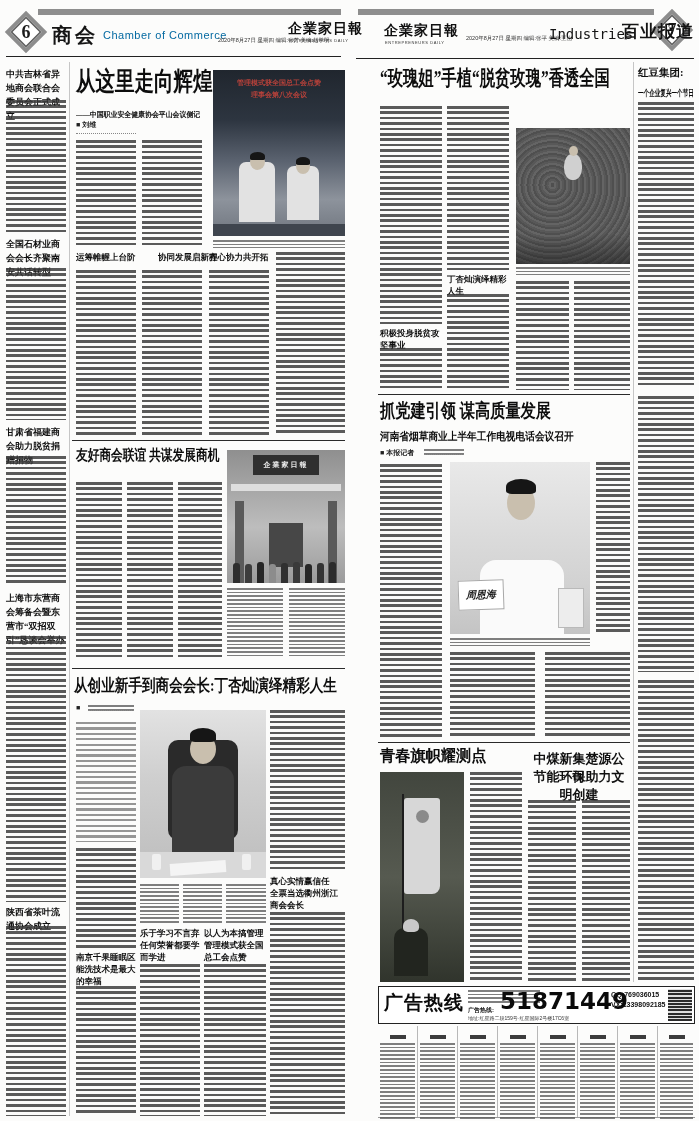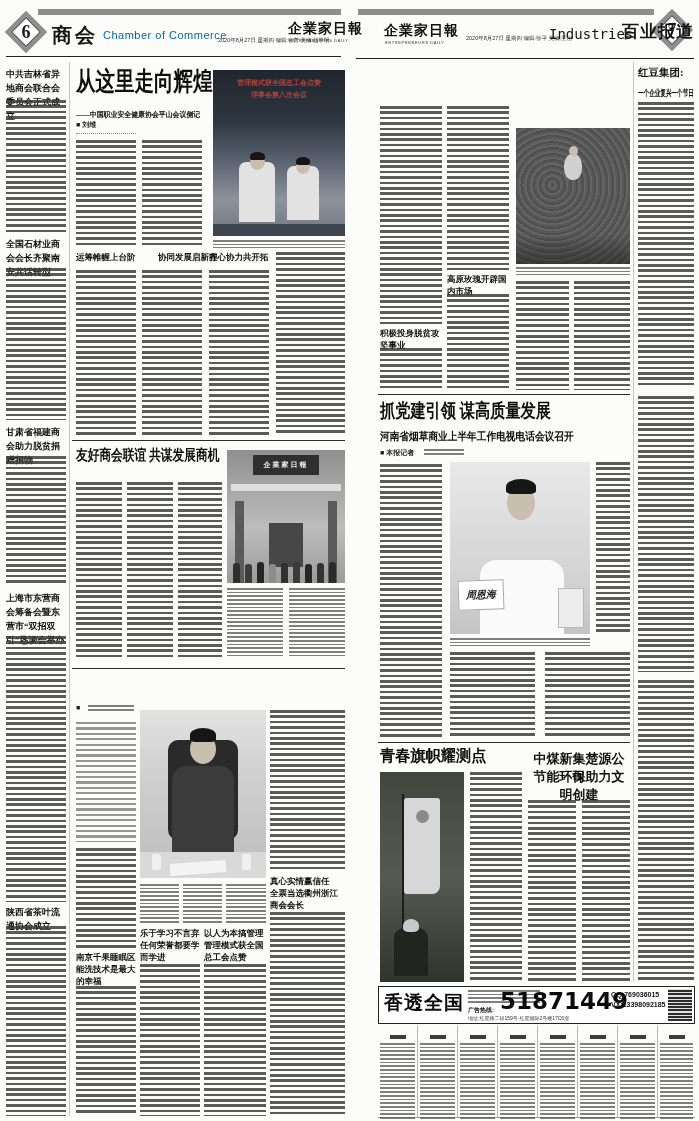--- a/index.html
+++ b/index.html
@@ -123,20 +123,23 @@
       <div style="width:7px;height:19px;background:#272727;border-radius:3px 3px 0 0"></div>
       <div style="width:7px;height:20px;background:#343434;border-radius:3px 3px 0 0"></div>
       <div style="width:7px;height:21px;background:#2b2b2b;border-radius:3px 3px 0 0"></div>
     </div>
   </div>
   <div class="abs gk-t" style="left:227px;top:588px;width:56px;height:68px"></div>
   <div class="abs gk-t" style="left:289px;top:588px;width:56px;height:68px"></div>
 
   <div class="abs rule" style="left:72px;top:668px;width:273px"></div>
 
+  <div class="abs" style="left:74px;top:674px">
+    <span class="h" style="font-size:17px;transform:scaleX(.8)">从创业新手到商会会长:丁杏灿演绎精彩人生</span>
+  </div>
   <div class="abs byl" style="left:76px;top:704px">■</div>
   <div class="abs gk-t dotted" style="left:88px;top:705px;width:46px;height:6px"></div>
 
   <div class="abs gk-l" style="left:76px;top:722px;width:60px;height:120px"></div>
   <div class="abs gk" style="left:76px;top:848px;width:60px;height:100px"></div>
   <div class="abs sub" style="left:76px;top:952px;width:60px">
     <div>南京千果睡眠区</div>
     <div>能洗技术是最大的幸福</div>
   </div>
   <div class="abs gk" style="left:76px;top:986px;width:60px;height:130px"></div>
@@ -176,25 +179,28 @@
   <div class="badge" style="left:657px;top:15px">
       <i>7</i>
     </div>
   <div class="abs logo-cn" style="left:384px;top:22px">企業家日報</div>
   <div class="abs logo-en" style="left:385px;top:40px">ENTREPRENEURS DAILY</div>
   <div class="abs tiny" style="left:466px;top:35px">2020年8月27日 星期四 编辑:张平 美编:王山</div>
   <div class="abs" style="left:549px;top:26px;font-family:'DejaVu Sans Mono','Liberation Mono',monospace;font-size:14px;color:#141414">Industries</div>
   <div class="abs sec-cn" style="left:622px;top:20px;font-size:17px;letter-spacing:1px;width:76px">百业报道</div>
   <div class="abs" style="left:356px;top:58px;width:338px;border-top:1.5px solid #222"></div>
 
+  <div class="abs" style="left:380px;top:64px">
+    <span class="h" style="font-size:21px;transform:scaleX(.73)">“玫瑰姐”手植“脱贫玫瑰”香透全国</span>
+  </div>
   <div class="abs gk" style="left:380px;top:106px;width:62px;height:218px"></div>
   <div class="abs sub" style="left:380px;top:328px;width:62px">积极投身脱贫攻坚事业</div>
   <div class="abs gk" style="left:380px;top:348px;width:62px;height:42px"></div>
   <div class="abs gk" style="left:447px;top:106px;width:62px;height:164px"></div>
-  <div class="abs sub" style="left:447px;top:274px;width:62px">高原玫瑰开辟国内市场</div>
+  <div class="abs sub" style="left:447px;top:274px;width:62px">丁杏灿演绎精彩人生</div>
   <div class="abs gk" style="left:447px;top:294px;width:62px;height:96px"></div>
 
   <div class="ph" style="left:516px;top:128px;width:114px;height:136px;background:repeating-radial-gradient(circle at 32% 42%,#4f4f4f 0 2px,#646464 2px 4px,#585858 4px 6px)">
     <div class="abs" style="left:48px;top:26px;width:18px;height:26px;background:#d0d0d0;border-radius:45%"></div>
     <div class="head" style="left:53px;top:18px;width:9px;height:10px"></div>
     <div class="abs" style="left:0;bottom:0;width:100%;height:30px;background:linear-gradient(180deg,transparent,rgba(20,20,20,.45))"></div>
   </div>
   <div class="abs gk-t" style="left:516px;top:267px;width:114px;height:8px"></div>
   <div class="abs gk" style="left:516px;top:281px;width:53px;height:109px"></div>
   <div class="abs gk" style="left:574px;top:281px;width:56px;height:109px"></div>
@@ -247,21 +253,21 @@
   <div class="abs vr" style="left:633px;top:62px;height:920px"></div>
   <div class="abs sub" style="left:638px;top:66px;width:58px;font-size:10.5px">红豆集团:</div>
   <div class="abs" style="left:638px;top:82px">
     <span class="h" style="font-size:9px;transform:scaleX(.62)">一个企业复兴一个节日</span>
   </div>
   <div class="abs gk" style="left:638px;top:102px;width:56px;height:286px"></div>
   <div class="abs gk" style="left:638px;top:396px;width:56px;height:276px"></div>
   <div class="abs gk" style="left:638px;top:680px;width:56px;height:300px"></div>
 
   <div class="abs" style="left:378px;top:986px;width:317px;height:38px;border:1px solid #222;background:#fff"></div>
-  <div class="abs" style="left:384px;top:990px;font:900 19px 'Liberation Serif',serif;color:#0b0b0b;letter-spacing:1px">香透全国</div>
+  <div class="abs" style="left:384px;top:990px;font:900 19px 'Liberation Serif',serif;color:#0b0b0b;letter-spacing:1px">广告热线</div>
   <div class="abs gk-t" style="left:468px;top:990px;width:72px;height:14px"></div>
   <div class="abs" style="left:468px;top:1006px;font-size:6px;font-weight:bold;color:#111">广告热线:</div>
   <div class="abs" style="left:500px;top:988px;font:900 23px 'DejaVu Sans',sans-serif;color:#0a0a0a">51871449</div>
   <div class="abs" style="left:611px;top:991px;font-size:7px;font-weight:bold;color:#111">QQ:769036015</div>
   <div class="abs" style="left:611px;top:1001px;font-size:7px;font-weight:bold;color:#111">VX:13398092185</div>
   <div class="abs gk-w" style="left:668px;top:989px;width:24px;height:32px;background-color:#2c2c2c"></div>
   <div class="abs" style="left:468px;top:1015px;width:200px;font-size:5px;color:#333;white-space:nowrap">地址:红星路二段159号·红星国际2号楼17C6室</div>
 
   <div class="abs" style="left:378px;top:1026px;width:317px;height:92px;border-bottom:1px solid #999">
     <div class="cls" style="left:0;width:39px;border-left:none">

